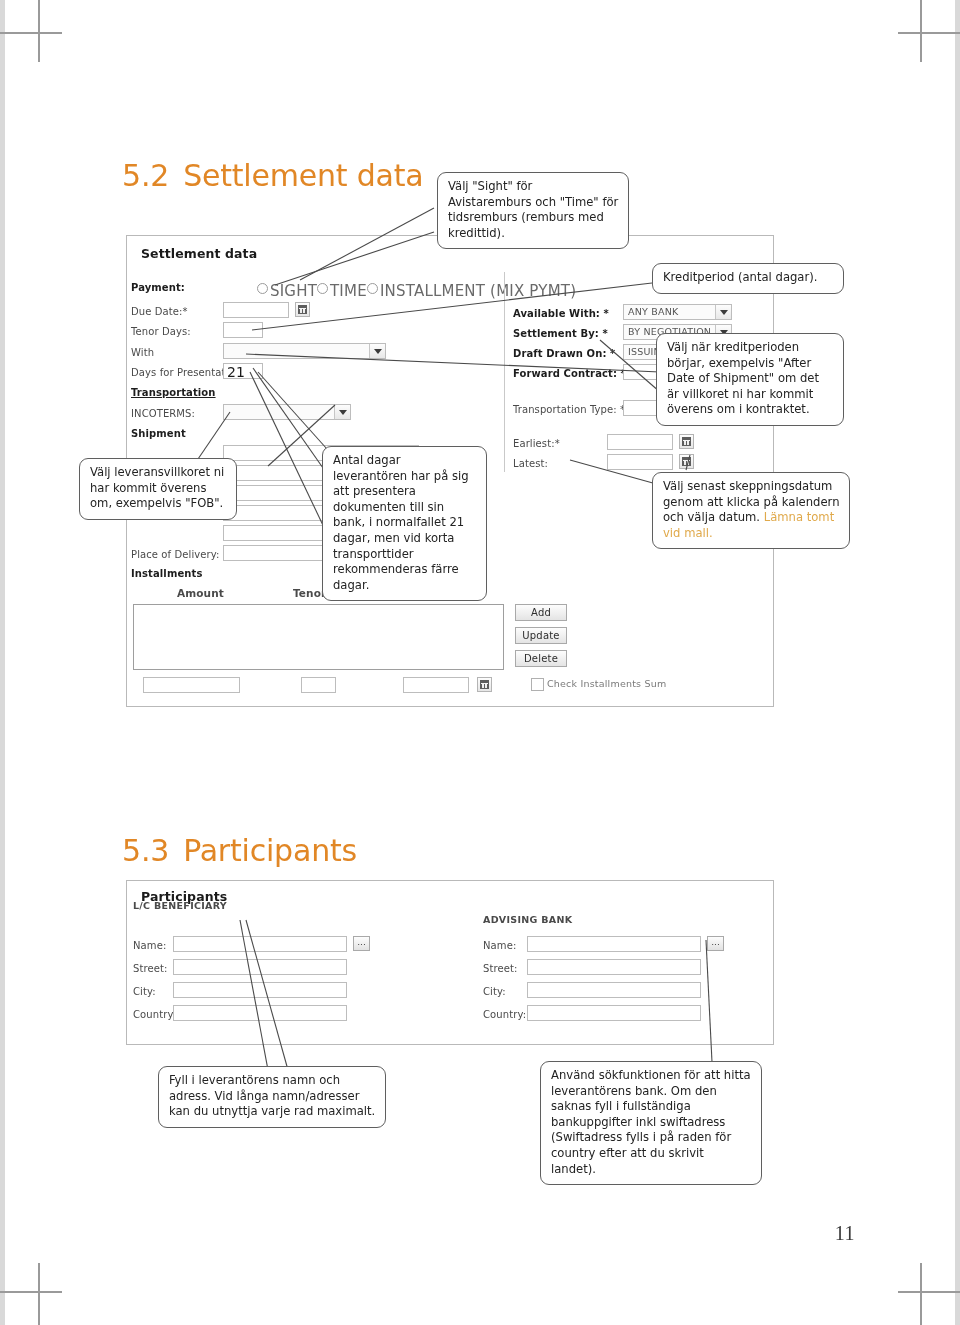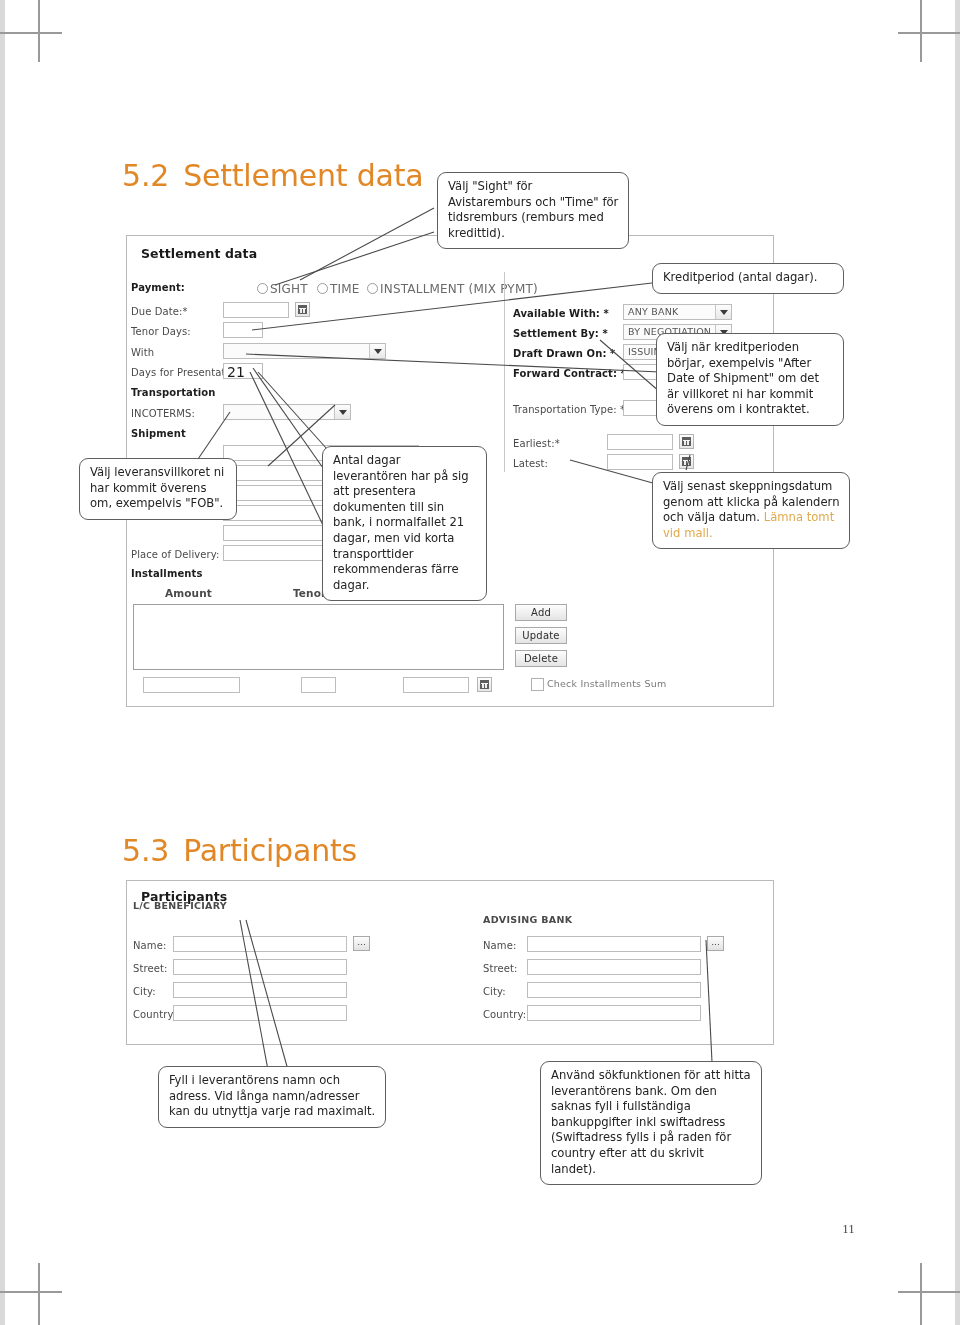--- a/index.html
+++ b/index.html
@@ -15,21 +15,21 @@
   .edge-band.left  { left:0;  top:0; width:5px; height:1325px; }
   .edge-band.right { right:0; top:0; width:5px; height:1325px; }
 
   .cropmark { position:absolute; background:#9a9a9a; }
   .cm-v { width:2px; height:62px; }
   .cm-h { height:2px; width:62px; }
 
   .page-number {
     position:absolute; right:105px; top:1222px;
     font-family:"Liberation Serif", serif;
-    font-size:12px; color:#3a3a3a; letter-spacing:0.5px;
+    font-size:20px; color:#3a3a3a; letter-spacing:0.5px;
   }
 
   
   .heading {
     position:absolute;
     color:#e18726;
     font-family:"DejaVu Sans", sans-serif;
     font-weight:400;
     font-size:30px;
     letter-spacing:-0.2px;
@@ -78,21 +78,21 @@
     position:absolute; right:0; top:0; width:16px; height:14px;
     background:linear-gradient(#fdfdfd,#e8e8e8);
     border-left:1px solid #c6c6c6;
   }
   .combo .arrow:after {
     content:""; position:absolute; left:4px; top:5px;
     border-left:4px solid transparent; border-right:4px solid transparent;
     border-top:5px solid #3b3b3b;
   }
   .radio {
-    position:absolute; font-size:12px; color:#6a6a6a;
+    position:absolute; font-size:15px; color:#6a6a6a;
     letter-spacing:0.2px; white-space:nowrap; padding-left:13px;
   }
   .radio:before {
     content:""; position:absolute; left:0; top:1px;
     width:9px; height:9px; border-radius:50%;
     border:1px solid #9b9b9b; background:#fff;
   }
   .checkbox {
     position:absolute; font-size:9.5px; color:#7a7a7a;
     letter-spacing:0.2px; white-space:nowrap; padding-left:16px;
@@ -189,41 +189,41 @@
   <div class="fld" style="left:96px; top:86px; width:40px;"></div>
 
   <div class="grp-label" style="left:4px; top:111px;">With</div>
   <div class="combo" style="left:96px; top:107px; width:163px;">
     <span class="arrow"></span>
   </div>
 
   <div class="grp-label" style="left:4px; top:131px;">Days for Presentation:</div>
   <div class="fld valued" style="left:96px; top:127px; width:40px;">21</div>
 
-  <div class="grp-label b" style="left:4px; top:151px;">Transportation</div>
+  <div class="grp-label b" style="left:4px; top:151px;text-decoration:underline;">Transportation</div>
 
   <div class="grp-label" style="left:4px; top:172px;">INCOTERMS:</div>
   <div class="combo" style="left:96px; top:168px; width:128px;">
     <span class="arrow"></span>
   </div>
 
   <div class="grp-label b" style="left:4px; top:192px;">Shipment</div>
 
   <div class="fld" style="left:96px; top:209px; width:196px;"></div>
   <div class="fld" style="left:96px; top:229px; width:196px;"></div>
   <div class="fld" style="left:96px; top:249px; width:196px;"></div>
   <div class="fld" style="left:96px; top:269px; width:196px;"></div>
   <div class="fld" style="left:96px; top:289px; width:196px;"></div>
 
   <div class="grp-label" style="left:4px; top:313px;">Place of Delivery:</div>
   <div class="fld" style="left:96px; top:309px; width:130px;"></div>
 
   <div class="grp-label b" style="left:4px; top:332px;">Installments</div>
 
-  <div class="grp-label col" style="left:38px;  top:351px;text-align:right;">Amount</div>
+  <div class="grp-label col" style="left:50px;  top:351px;text-align:right;">Amount</div>
   <div class="grp-label col" style="left:166px; top:351px;">Tenor Days</div>
   <div class="grp-label col" style="left:290px; top:351px;">Due Date</div>
 
   <div class="listbox" style="left:6px; top:368px; width:371px; height:66px;"></div>
 
   <div class="fld" style="left:16px;  top:441px; width:97px;"></div>
   <div class="fld" style="left:174px; top:441px; width:35px;"></div>
   <div class="fld" style="left:276px; top:441px; width:66px;"></div>
   <div class="cal-btn" style="left:350px; top:441px;"></div>
 

